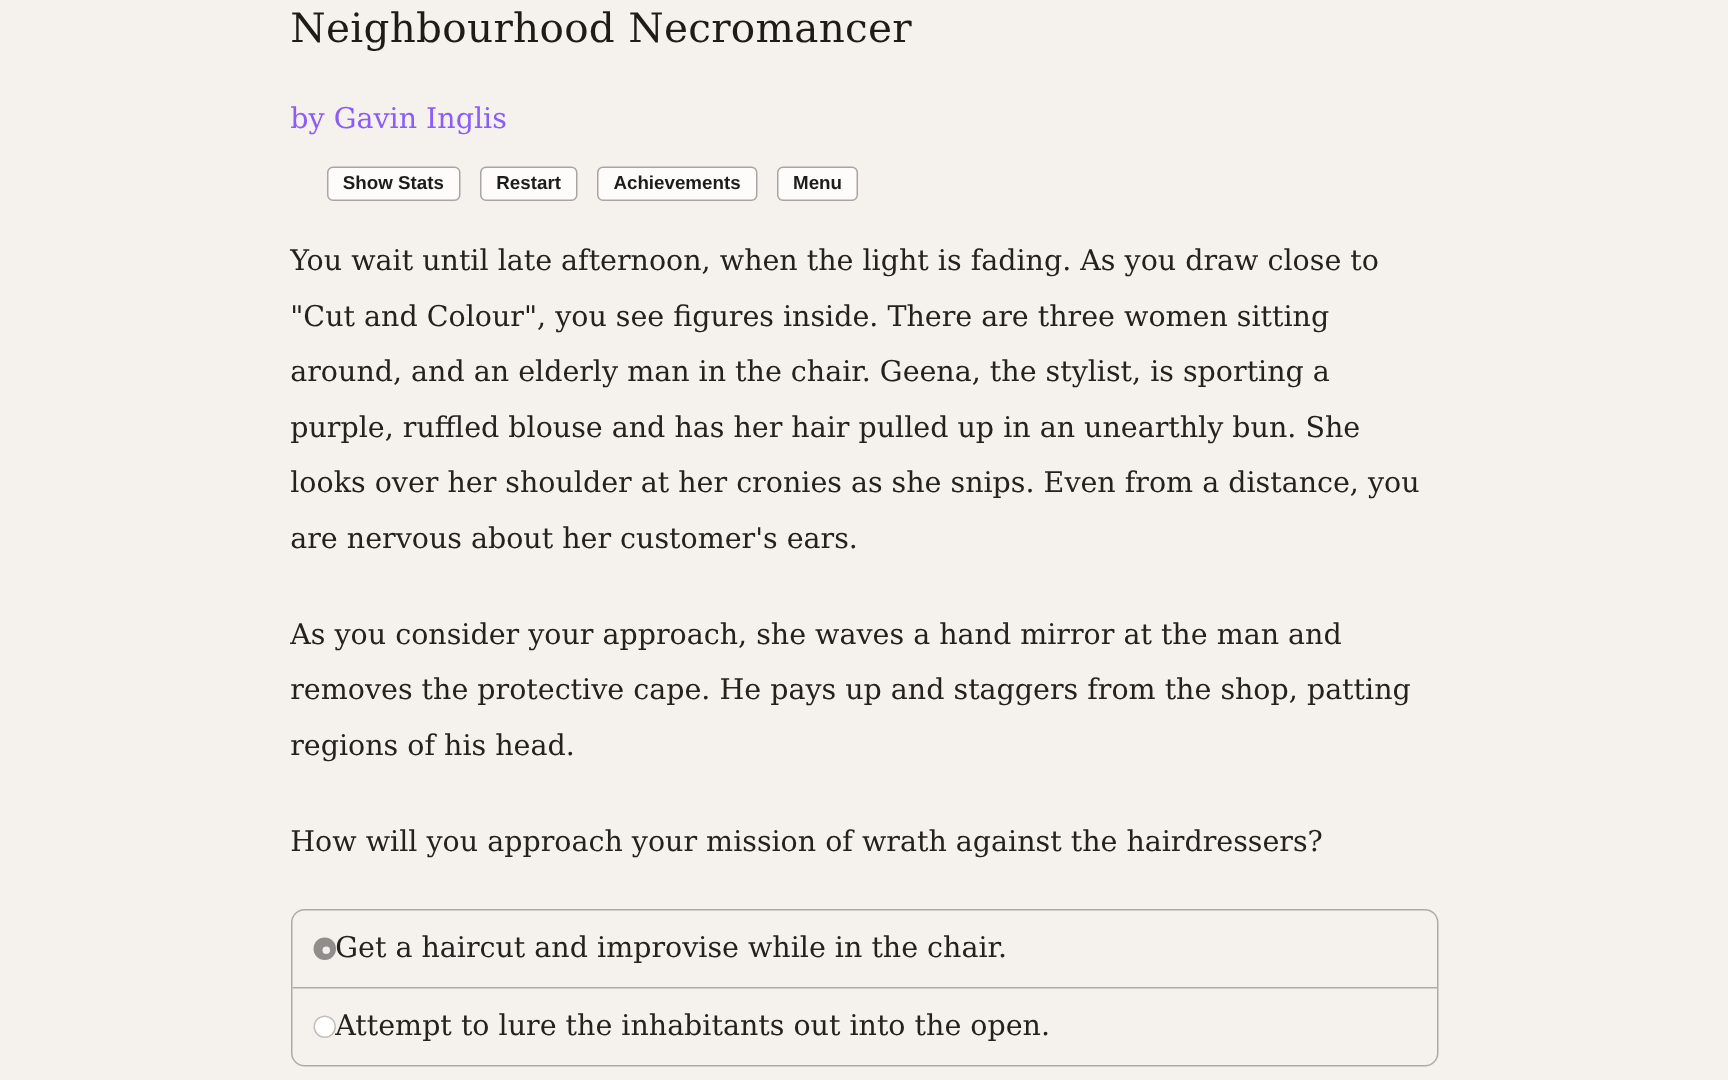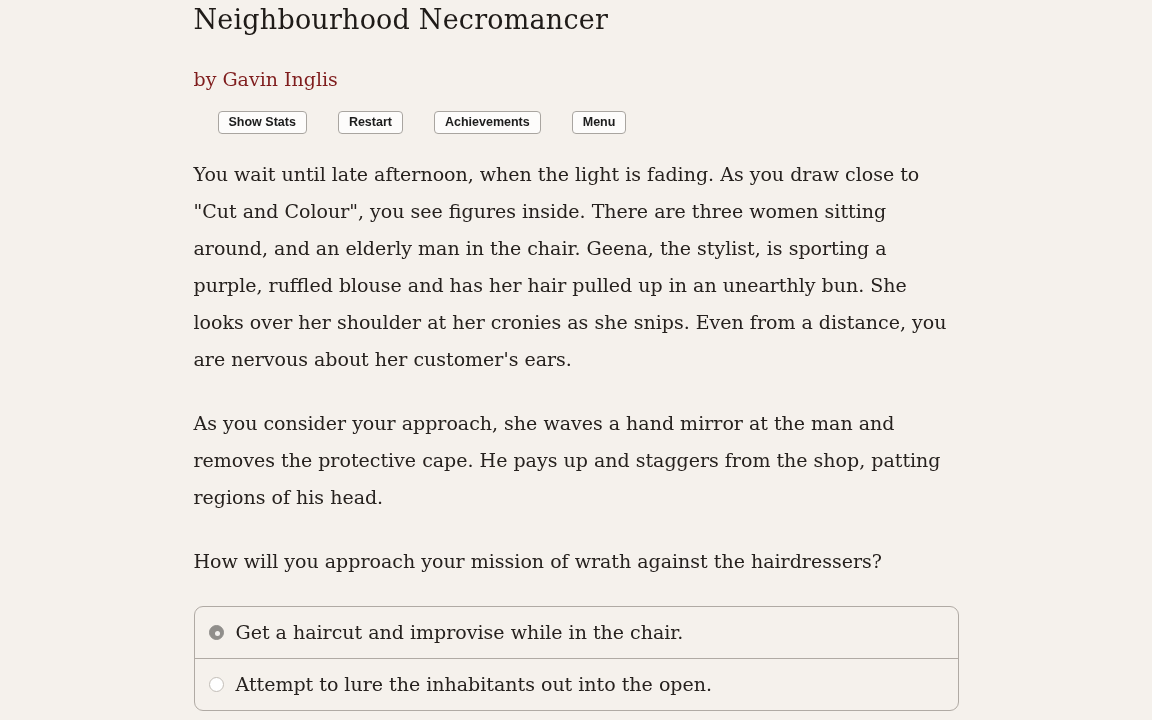--- a/index.html
+++ b/index.html
@@ -18,23 +18,23 @@
   .game-title {
     font-size: 27px;
     font-weight: 500;
     letter-spacing: 0.2px;
     margin-bottom: 33px;
     color: #1f1b18;
   }
   .byline {
     font-size: 19px;
     margin-bottom: 21px;
-    color: #7f1d1d;
+    color: #8b5cf6;
   }
-  .toolbar { display: flex; gap: 31px; margin-bottom: 22px; padding-left: 24px; }
+  .toolbar { display: flex; gap: 13px; margin-bottom: 22px; padding-left: 24px; }
   .toolbar button {
     font-family: "Liberation Sans", sans-serif;
     font-size: 12.5px;
     font-weight: bold;
     color: #1c1c1c;
     background: #fdfcfb;
     border: 1px solid #a9a5a0;
     border-radius: 4px;
     padding: 3px 10px 4px;
     cursor: pointer;
@@ -49,21 +49,20 @@
   .choice-box {
     margin-top: 26px;
     border: 1px solid #b0aaa4;
     border-radius: 9px;
     background: #f5f1ec;
     overflow: hidden;
   }
   .choice-row {
     display: flex;
     align-items: center;
-    gap: 12px;
     padding: 14px 14px 15px;
     cursor: pointer;
   }
   .choice-row + .choice-row { border-top: 1px solid #b0aaa4; }
   .choice-label { font-size: 19px; color: #26211e; }
   .radio {
     flex: 0 0 auto;
     width: 15px; height: 15px;
     border-radius: 50%;
     background: #fff;

